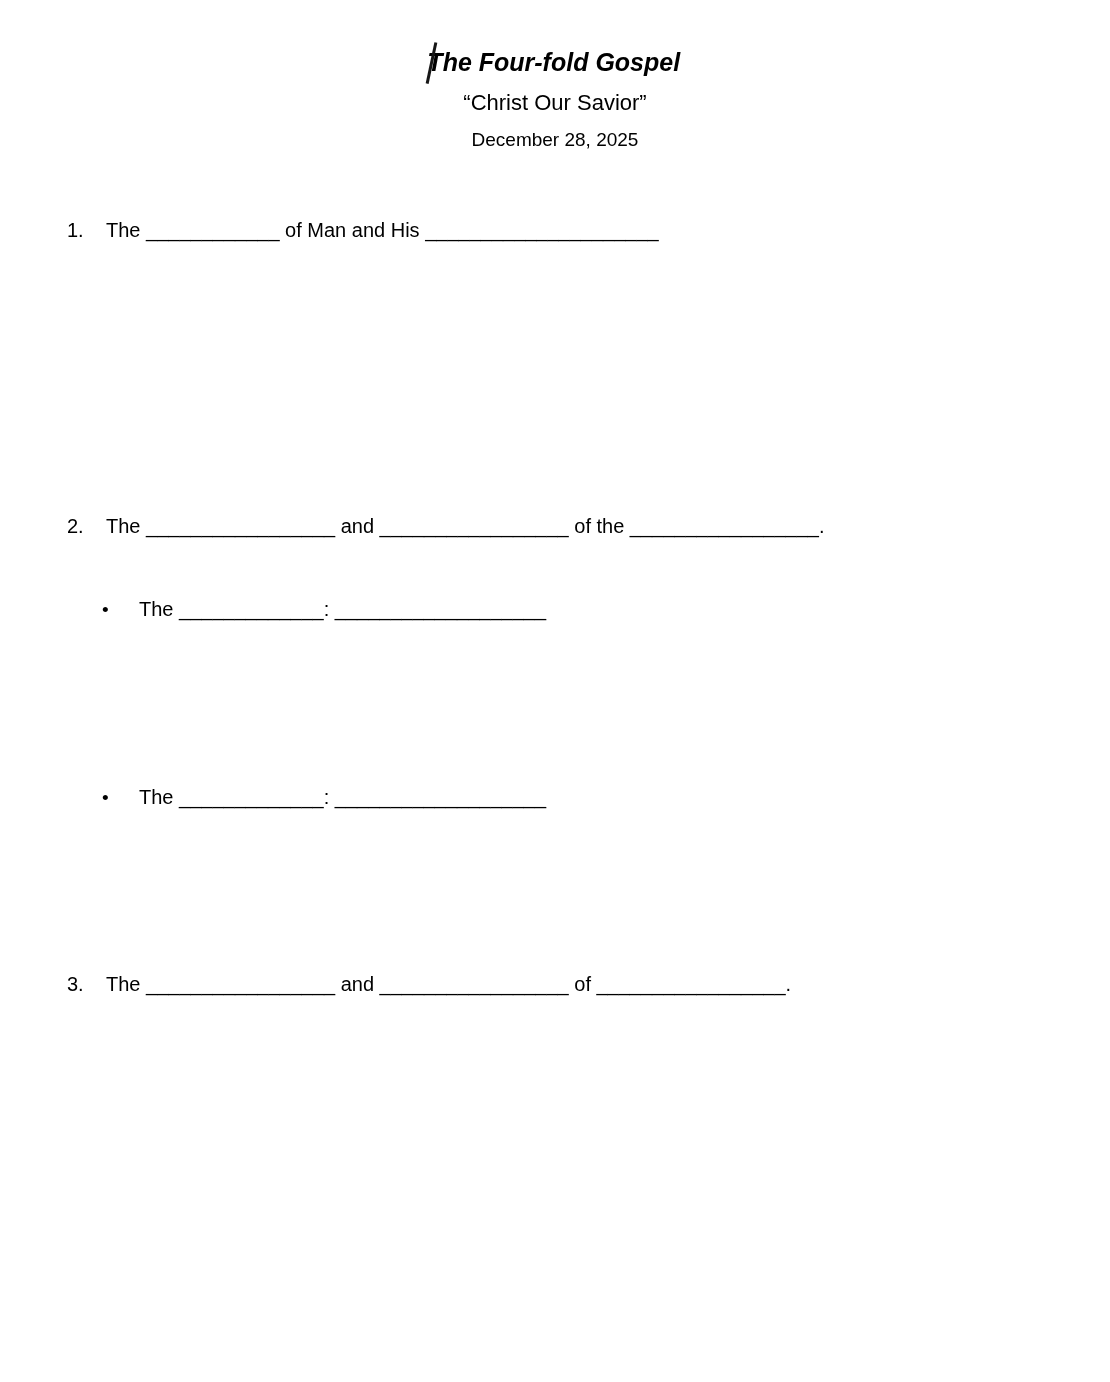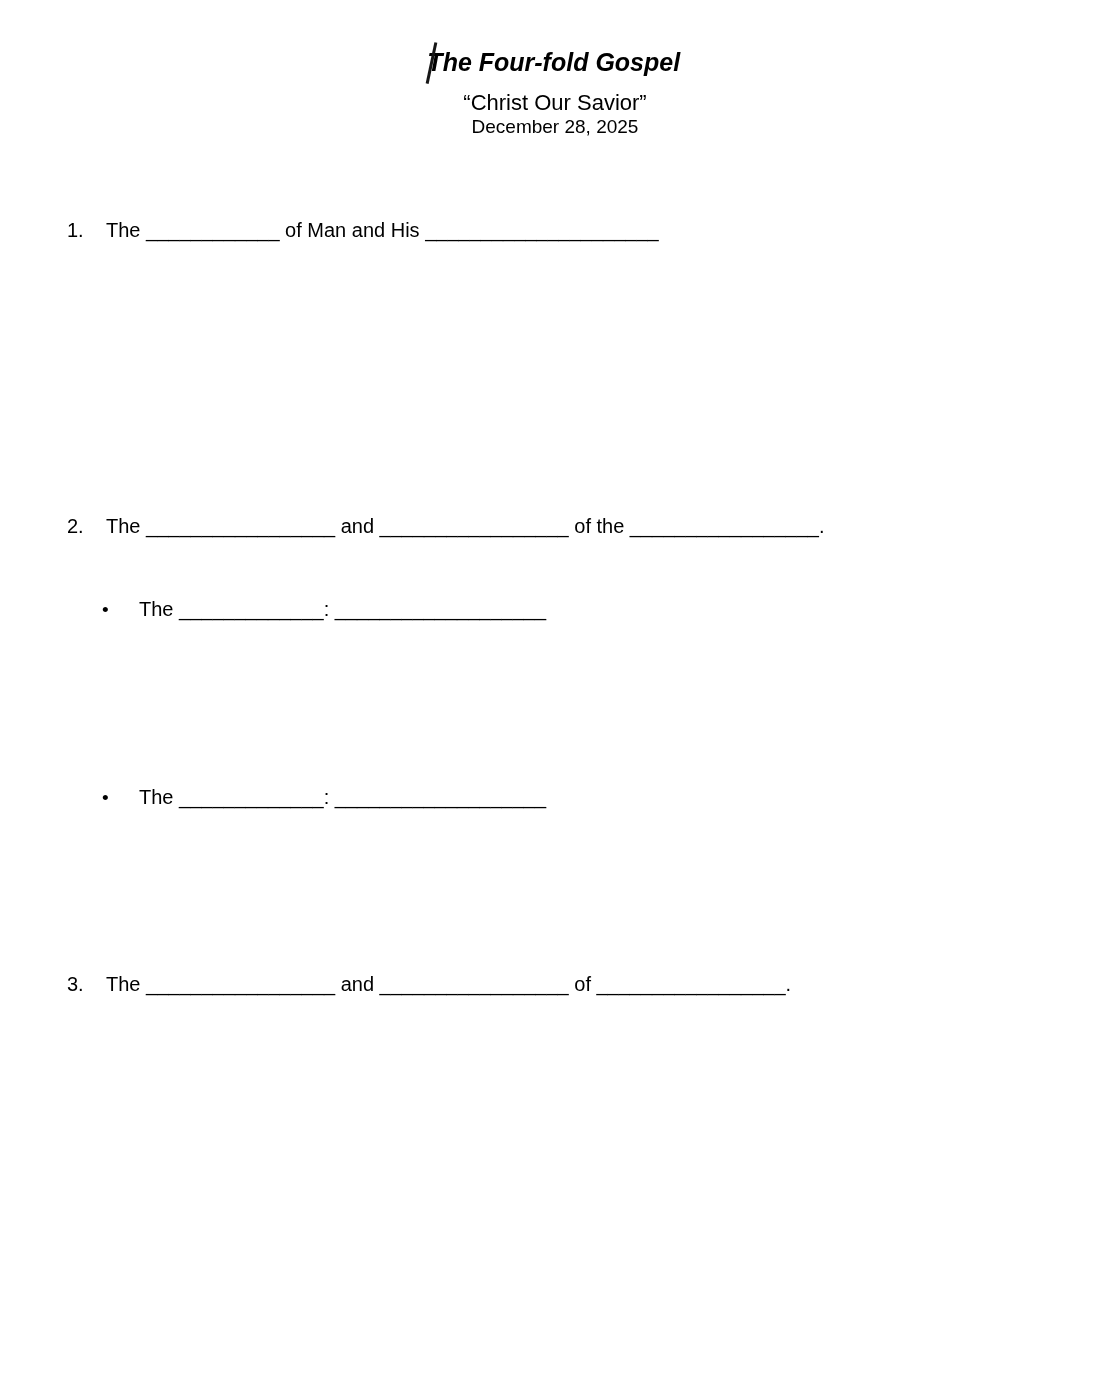--- a/index.html
+++ b/index.html
@@ -55,21 +55,21 @@
     margin: 2px;
   }
   .doc-date {
     position: absolute;
     top: 115px;
     left: 0;
     right: 0;
     text-align: center;
     font-size: 19px;
     line-height: 24px;
-    margin: 0;
+    margin: 13px;
   }
 
   
   .line {
     position: absolute;
     font-size: 20px;
     line-height: 28px;
     white-space: pre;
     display: flex;
     align-items: baseline;

